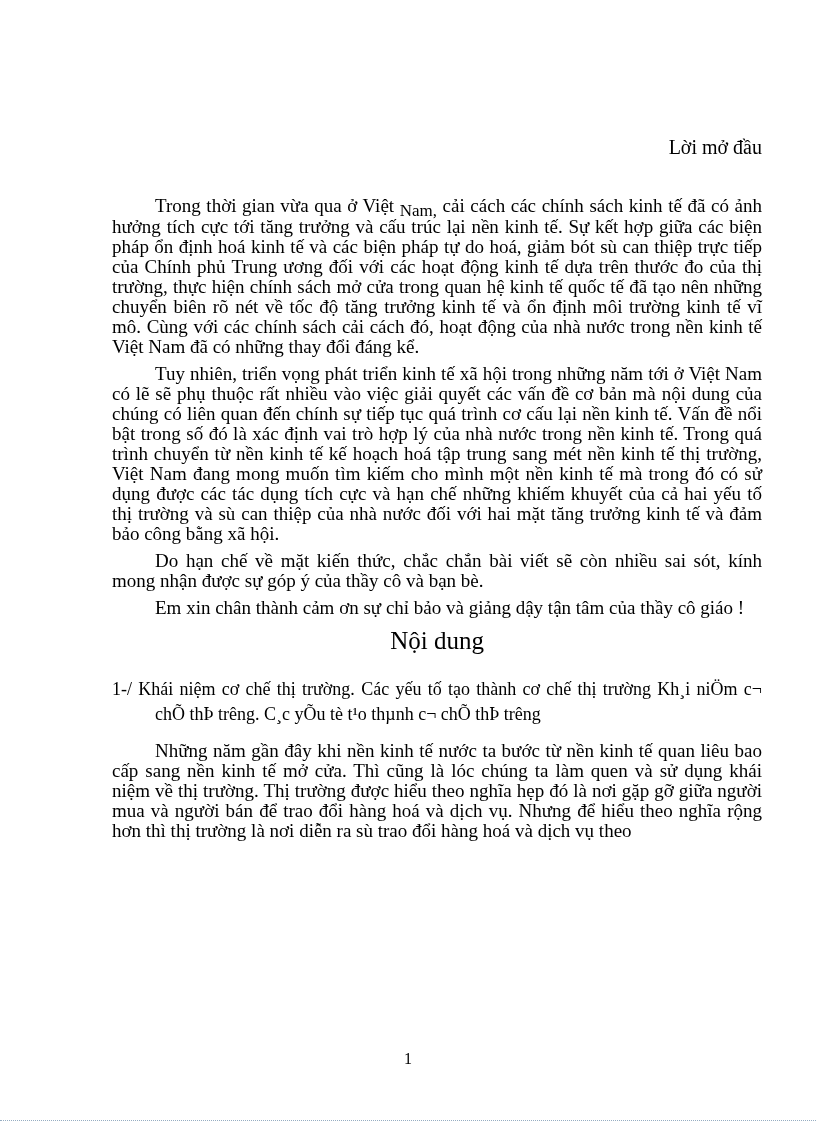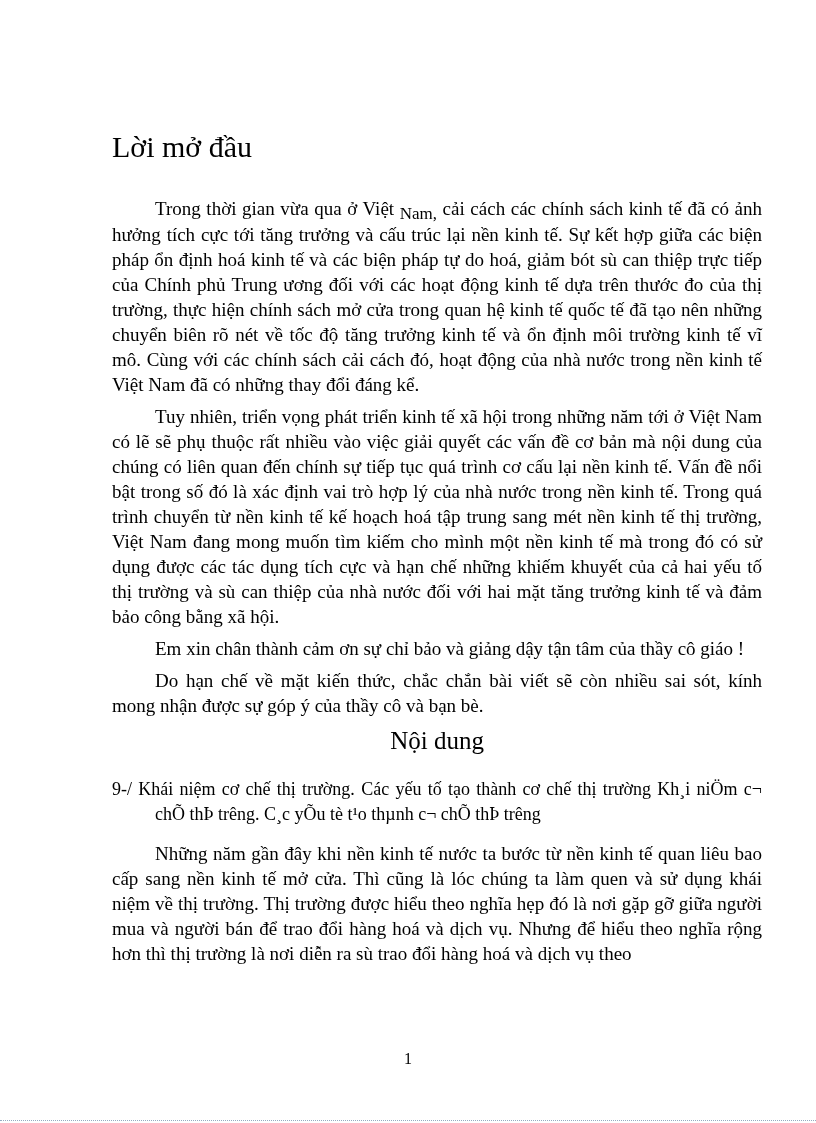--- a/index.html
+++ b/index.html
@@ -20,29 +20,29 @@
     inset: 0;
     background: #ffffff;
   }
   .text-block {
     position: absolute;
     left: 112px;
     right: 54px;
     top: 128px;
   }
   h1.doc-title {
-    font-size: 30px;
+    font-size: 20px;
     font-weight: normal;
-    text-align: left;
+    text-align: right;
     margin: 0 0 30px 0;
     line-height: 38px;
   }
   p.body {
     font-size: 19px;
-    line-height: 25px;
+    line-height: 20px;
     text-align: justify;
     text-indent: 43px;
     margin: 0 0 7px 0;
   }
   p.body.last {
     margin-bottom: 8px;
   }
   .nam-sub {
     position: relative;
     top: 4px;
@@ -85,27 +85,27 @@
 
 <div class="page">
   <div class="text-block">
 
     <h1 class="doc-title">Lời mở đầu</h1>
 
     <p class="body"><span>Trong thời gian vừa qua ở Việt </span><span class="nam-sub">Nam,</span><span> cải cách các chính sách kinh tế đã có ảnh hưởng tích cực tới tăng trưởng và cấu trúc lại nền kinh tế. Sự kết hợp giữa các biện pháp ổn định hoá kinh tế và các biện pháp tự do hoá, giảm bót sù can thiệp trực tiếp của Chính phủ Trung ương đối với các hoạt động kinh tế dựa trên thước đo của thị trường, thực hiện chính sách mở cửa trong quan hệ kinh tế quốc tế đã tạo nên những chuyển biên rõ nét về tốc độ tăng trưởng kinh tế và ổn định môi trường kinh tế vĩ mô. Cùng với các chính sách cải cách đó, hoạt động của nhà nước trong nền kinh tế Việt Nam đã có những thay đổi đáng kể.</span></p>
 
     <p class="body">Tuy nhiên, triển vọng phát triển kinh tế xã hội trong những năm tới ở Việt Nam có lẽ sẽ phụ thuộc rất nhiều vào việc giải  quyết các vấn đề cơ bản mà nội dung của chúng có liên  quan đến chính sự tiếp tục quá trình cơ cấu lại nền kinh tế. Vấn đề nổi bật trong số đó là xác định vai trò hợp lý của nhà nước trong nền kinh tế. Trong quá trình chuyển từ nền kinh tế kế hoạch hoá tập trung sang mét nền kinh tế thị trường, Việt Nam đang mong muốn tìm kiếm cho mình một nền kinh tế mà trong đó có sử dụng được các tác dụng tích cực và hạn chế những khiếm khuyết của cả hai yếu tố thị trường và sù can thiệp của nhà nước đối với hai mặt tăng trưởng kinh tế và đảm bảo công bằng xã hội.</p>
 
+    <p class="body">Do hạn chế về mặt kiến thức, chắc chắn bài viết sẽ còn nhiều sai sót, kính mong nhận được sự góp ý của thầy cô và bạn bè.</p>
+
     <p class="body">Em xin chân thành cảm ơn sự chỉ bảo và giảng  dậy tận tâm của thầy cô giáo !</p>
-
-    <p class="body">Do hạn chế về mặt kiến thức, chắc chắn bài viết sẽ còn nhiều sai sót, kính mong nhận được sự góp ý của thầy cô và bạn bè.</p>
 
     <h2 class="doc-subtitle">Nội dung</h2>
 
-    <p class="section-item">9-/ Khái niệm cơ chế thị trường. Các yếu tố tạo thành cơ chế thị trường Kh¸i niÖm c¬ chÕ thÞ trêng.  C¸c yÕu tè t¹o thµnh c¬ chÕ thÞ trêng</p>
+    <p class="section-item">1-/ Khái niệm cơ chế thị trường. Các yếu tố tạo thành cơ chế thị trường Kh¸i niÖm c¬ chÕ thÞ trêng.  C¸c yÕu tè t¹o thµnh c¬ chÕ thÞ trêng</p>
 
     <p class="body last">Những năm gần đây khi nền kinh tế nước ta bước từ nền kinh tế quan liêu bao cấp sang nền kinh  tế mở cửa. Thì cũng là lóc chúng ta làm  quen và sử dụng khái niệm về thị trường. Thị trường được hiểu theo nghĩa hẹp đó là nơi gặp gỡ giữa người mua và người bán để trao đổi hàng hoá và dịch vụ. Nhưng để hiểu theo nghĩa rộng hơn thì thị trường là nơi diễn ra sù trao đổi hàng hoá và dịch vụ theo</p>
 
   </div>
 
   <div class="page-number">1</div>
 
   <div class="bottom-dotted-rule"></div>
 </div>
 

